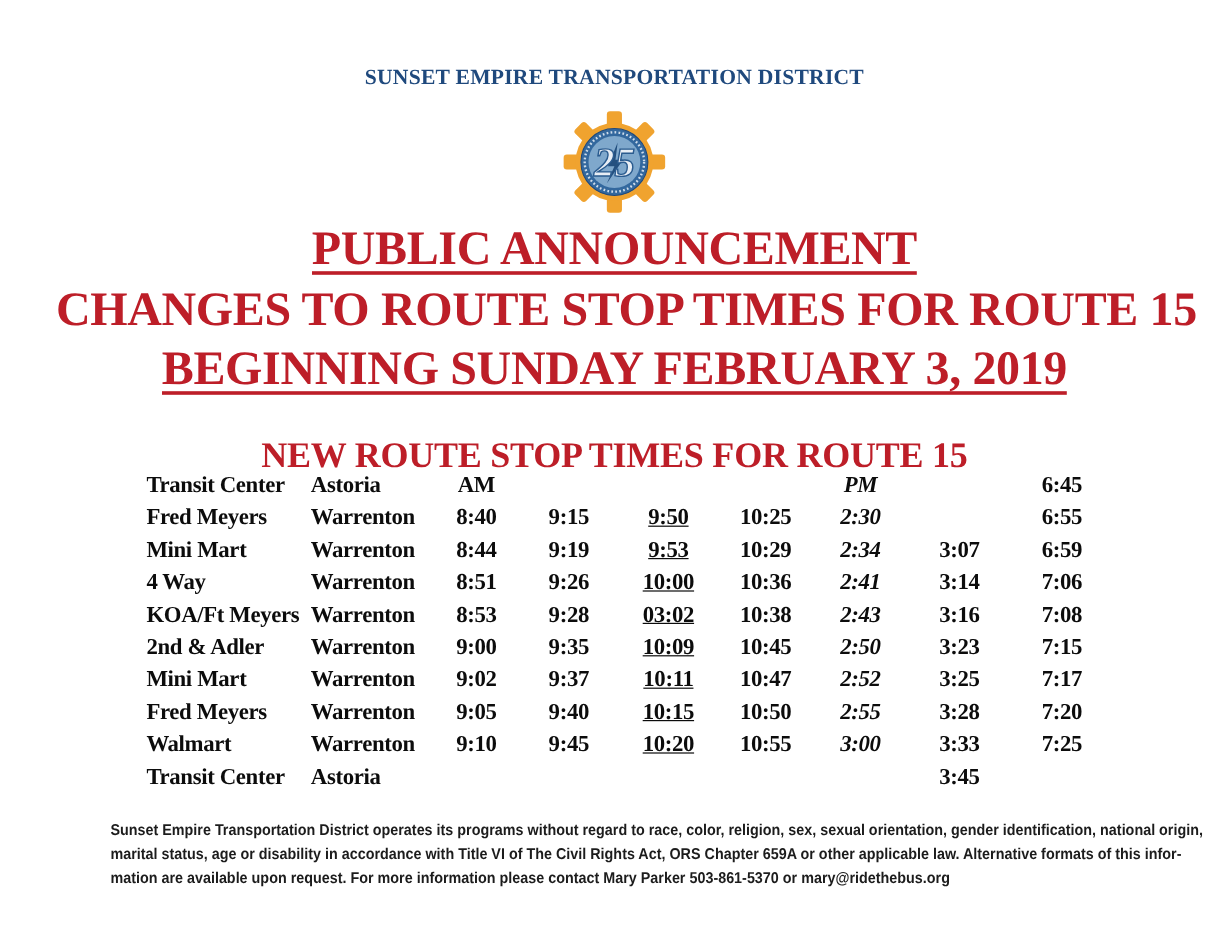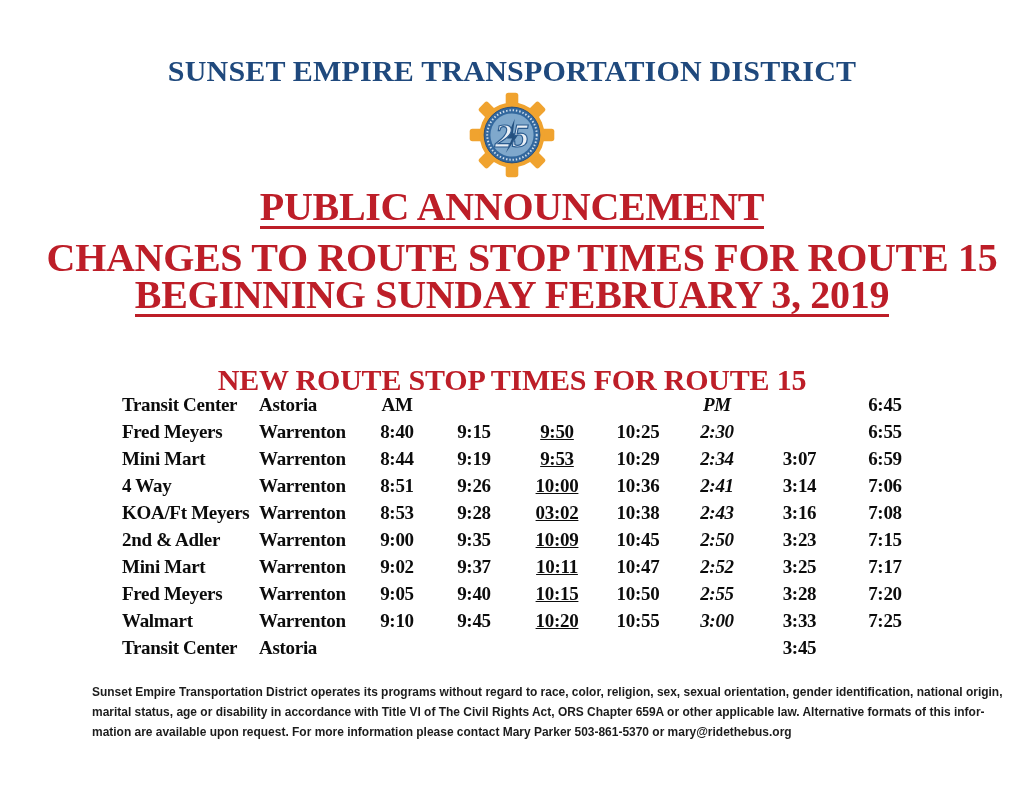--- a/index.html
+++ b/index.html
@@ -6,21 +6,21 @@
   .page{
     position:relative;
     width:1024px;height:791px;
     background:#ffffff;
     overflow:hidden;
     font-family:"Liberation Serif", serif;
   }
   .org-title{
     position:absolute;top:54px;left:0;width:1024px;
     text-align:center;
-    font-size:30px;font-weight:bold;
+    font-size:18px;font-weight:bold;
     letter-spacing:0.2px;
     color:var(--brand-blue,#1F497D);
   }
   .logo-wrap{
     position:absolute;top:90px;left:50%;
     transform:translateX(-50%);
     width:96px;height:90px;
   }
   .announce-line{
     position:absolute;left:0;width:1024px;
@@ -30,21 +30,21 @@
     color:var(--accent-red,#BD1E28);
     line-height:34px;
   }
   .announce-line .inner{display:inline-block;}
   .announce-line.underlined .inner{
     border-bottom:3px solid var(--accent-red,#BD1E28);
     padding-bottom:2px;
   }
   .a1{top:190px;}
   .a2{top:241px;padding-left:10px;}
-  .a3{top:278px;}
+  .a3{top:290px;}
   .schedule-title{
     position:absolute;top:363px;left:0;width:1024px;
     text-align:center;
     font-size:30px;font-weight:bold;
     letter-spacing:-0.2px;
     color:var(--accent-red,#BD1E28);
   }
   .schedule{
     position:absolute;top:391px;left:122px;width:812px;
   }

